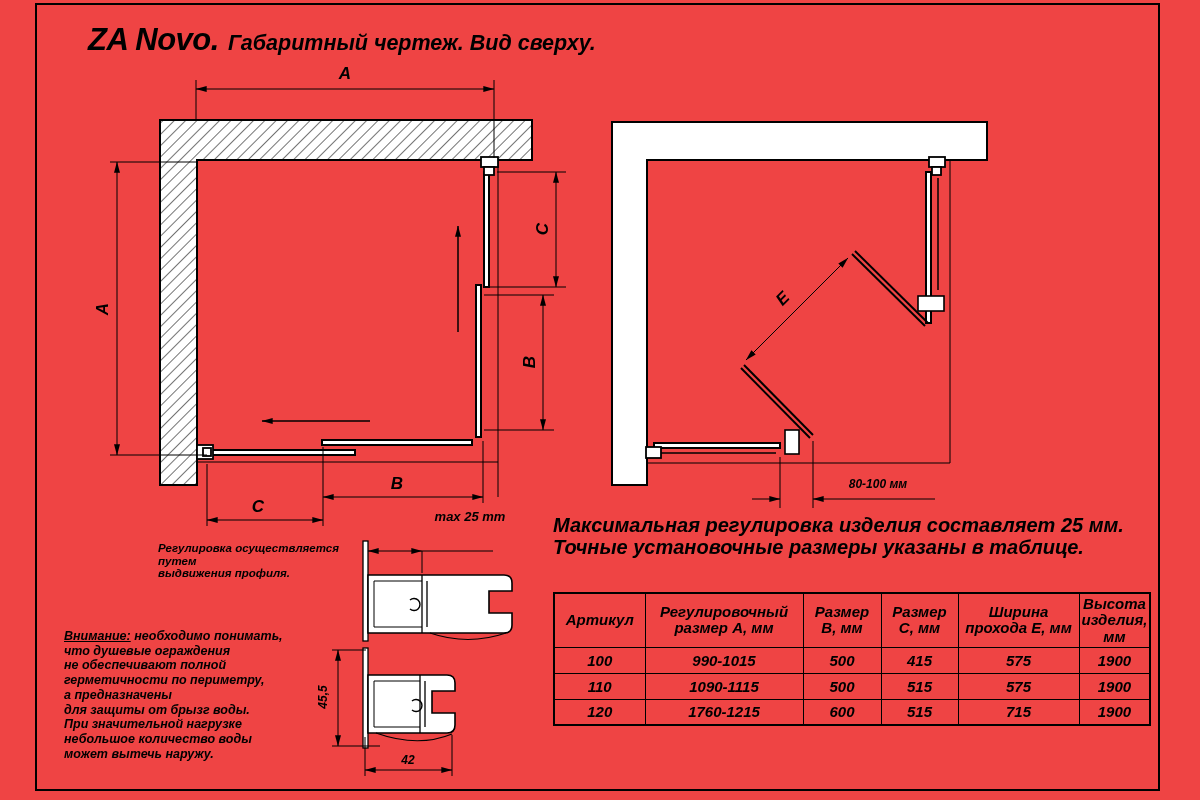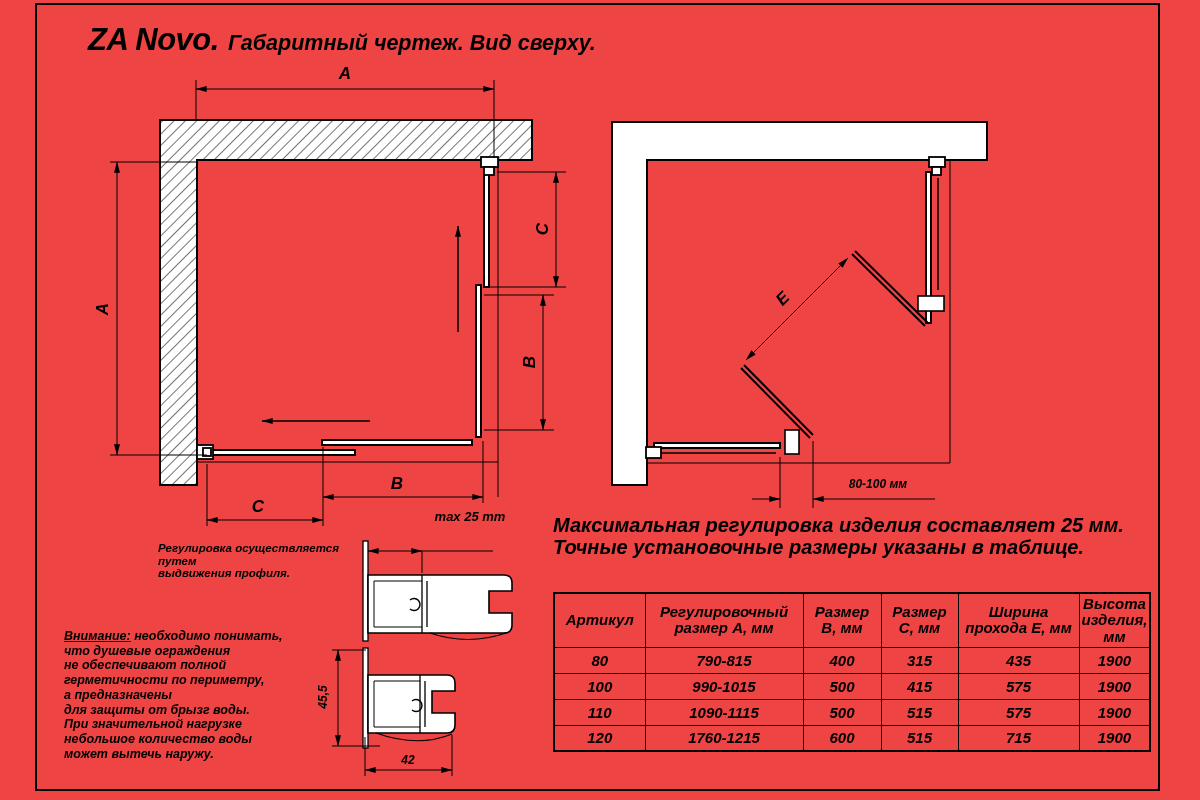--- a/index.html
+++ b/index.html
@@ -217,28 +217,20 @@
 С, мм</th>
         <th>Ширина
 прохода Е, мм</th>
         <th>Высота
 изделия,
 мм</th>
       </tr>
     </thead>
     <tbody>
       <tr>
-        <td>80</td>
-        <td>790-815</td>
-        <td>400</td>
-        <td>315</td>
-        <td>435</td>
-        <td>1900</td>
-      </tr>
-      <tr>
         <td>100</td>
         <td>990-1015</td>
         <td>500</td>
         <td>415</td>
         <td>575</td>
         <td>1900</td>
       </tr>
       <tr>
         <td>110</td>
         <td>1090-1115</td>

